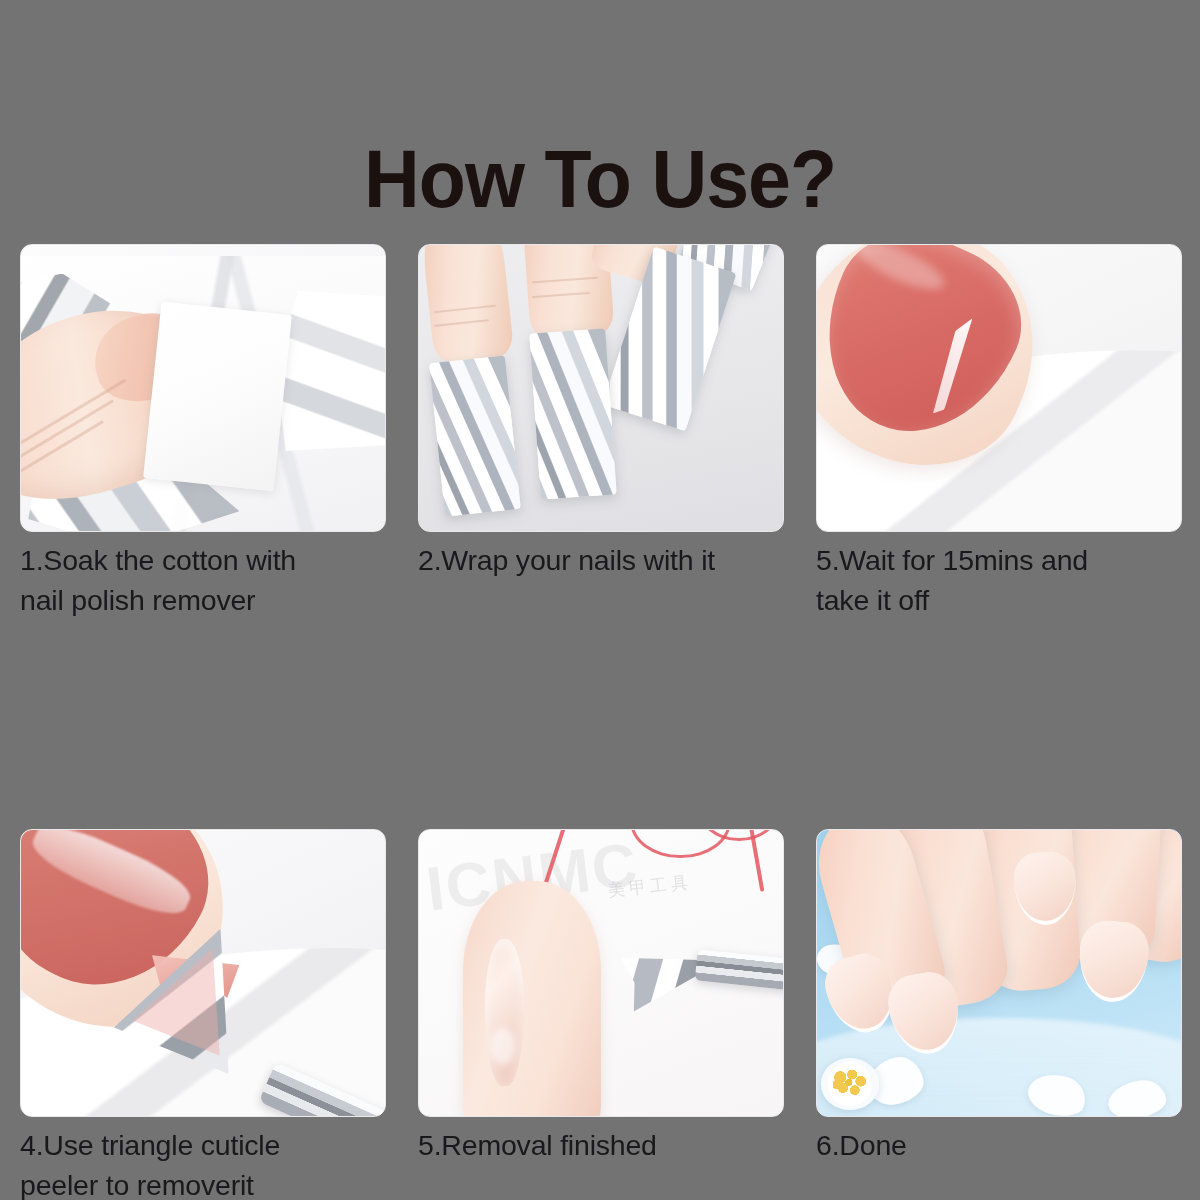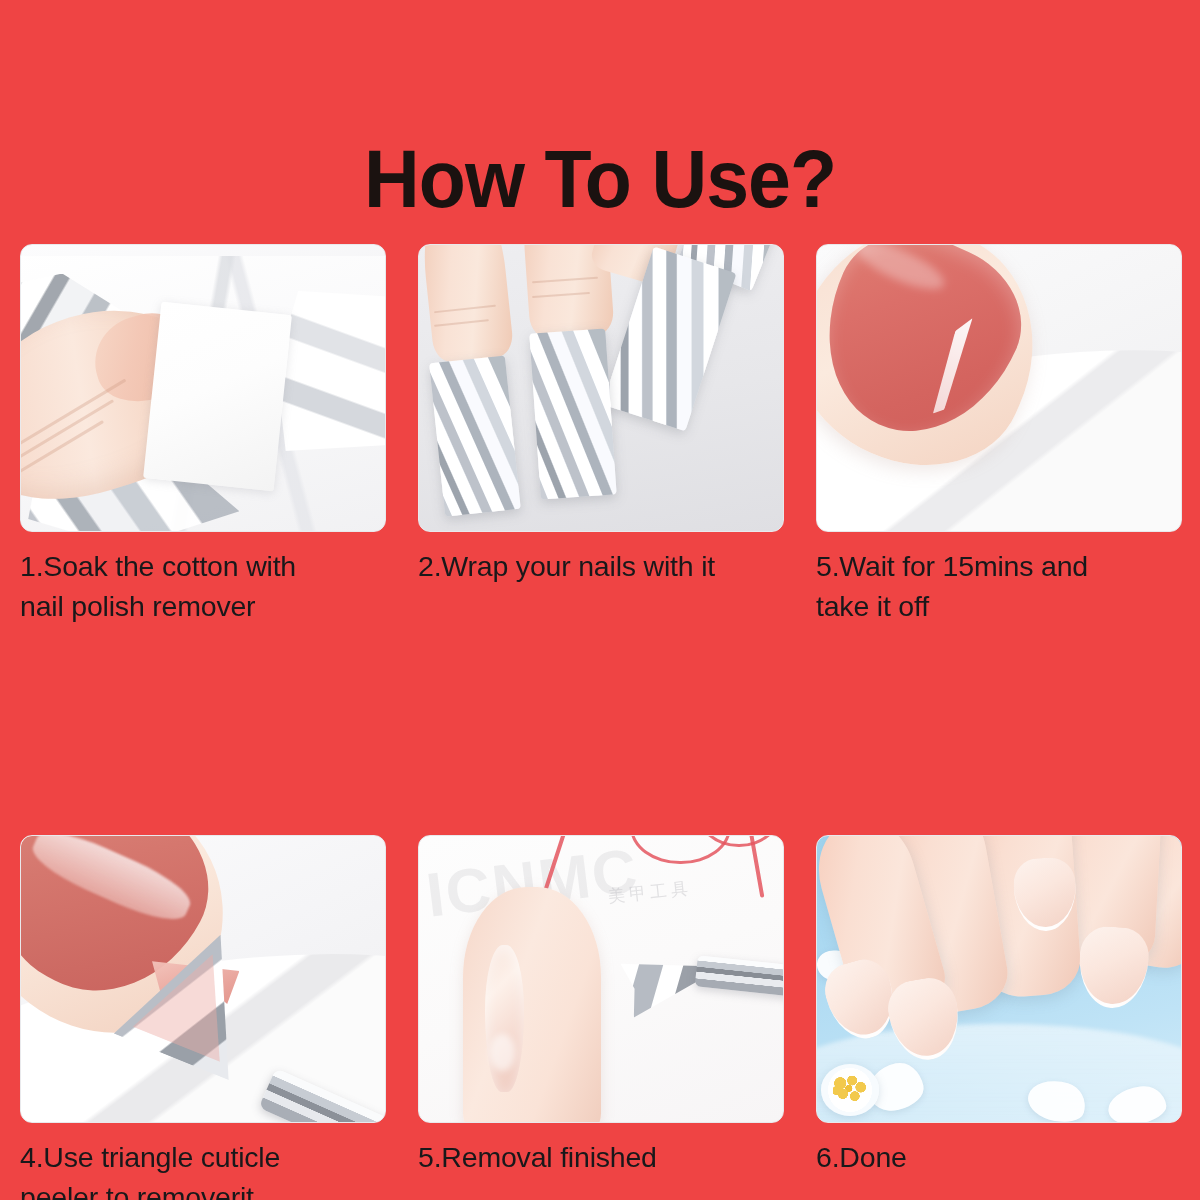--- a/index.html
+++ b/index.html
@@ -11,21 +11,21 @@
     height: 1200px;
     background: #ffffff;
     font-family: "Liberation Sans", sans-serif;
     overflow: hidden;
   }
 
   .page {
     position: relative;
     width: 1200px;
     height: 1200px;
-    background: #ef4444;
+    background: #737373;
   }
 
   
   .title-bar {
     position: absolute;
     top: 78px;
     left: 0;
     width: 1200px;
     text-align: center;
   }
@@ -70,21 +70,21 @@
     box-sizing: border-box;
   }
   .photo .inner {
     position: absolute;
     inset: 0;
     overflow: hidden;
     border-radius: 11px;
   }
 
   .caption {
-    margin-top: 14px;
+    margin-top: 8px;
     font-family: "Liberation Sans", sans-serif;
     font-size: 28.5px;
     line-height: 40px;
     color: #19181a;
     letter-spacing: -0.2px;
     white-space: pre-line;
     min-height: 80px;
   }
 
   

